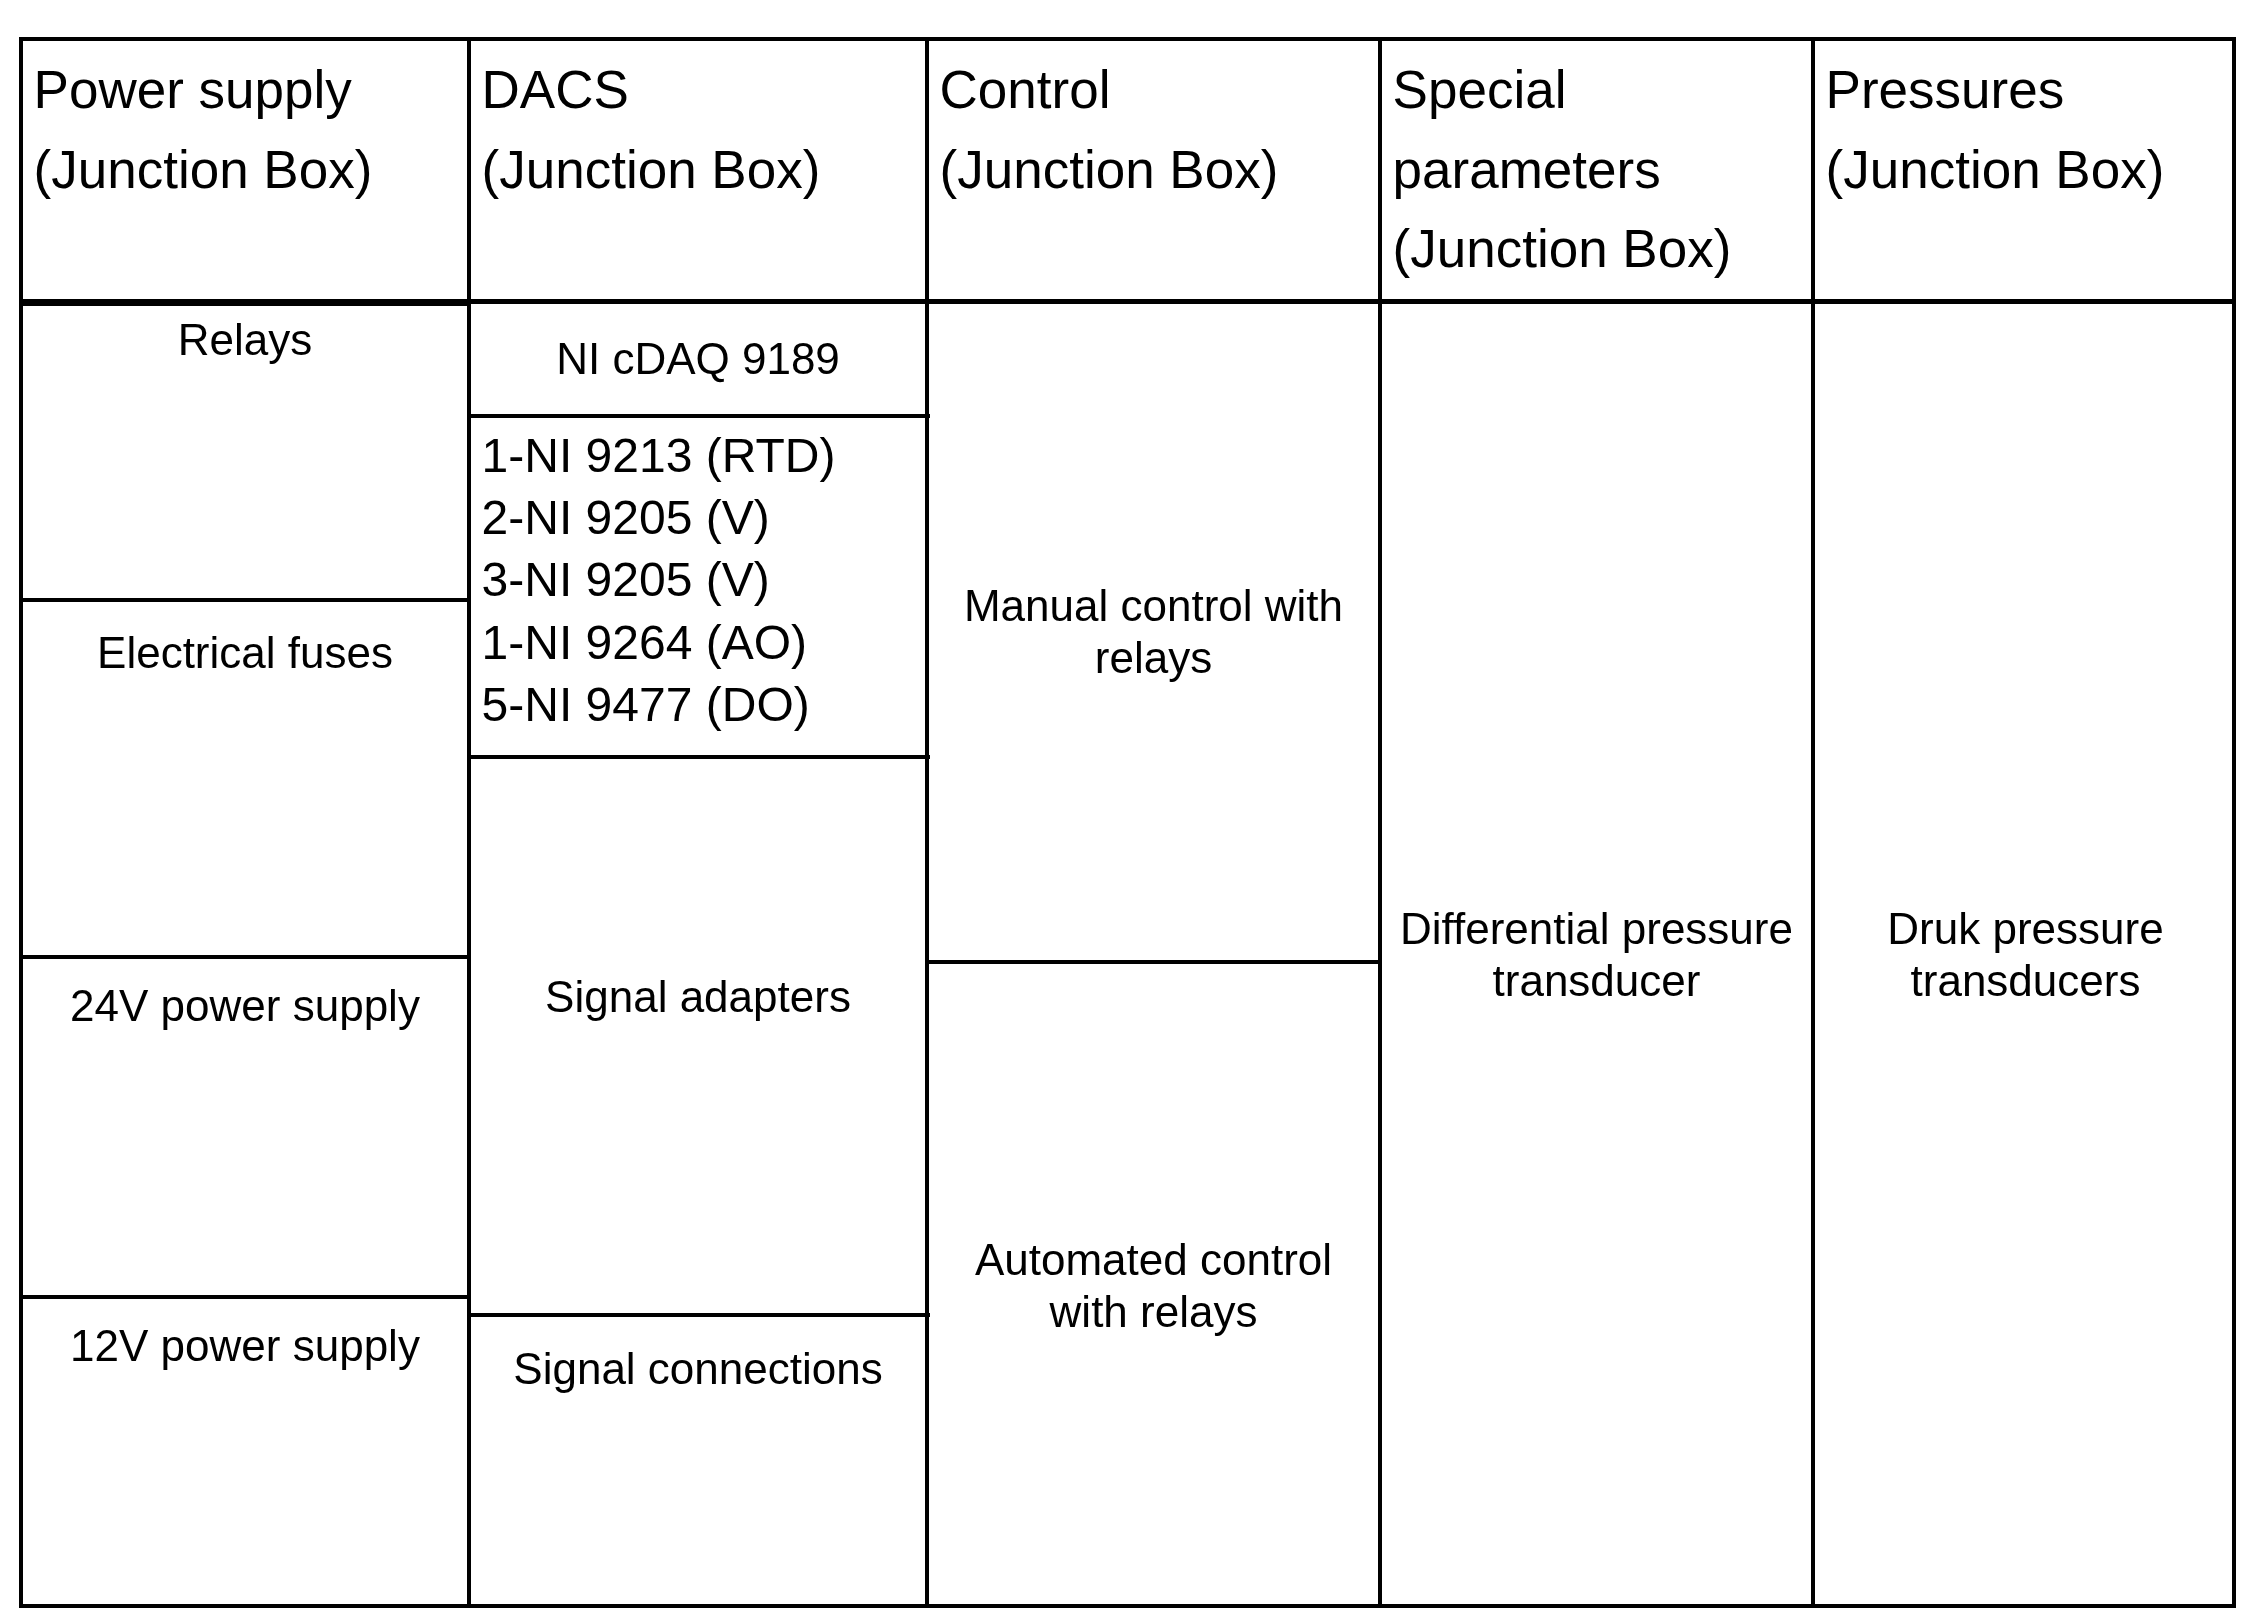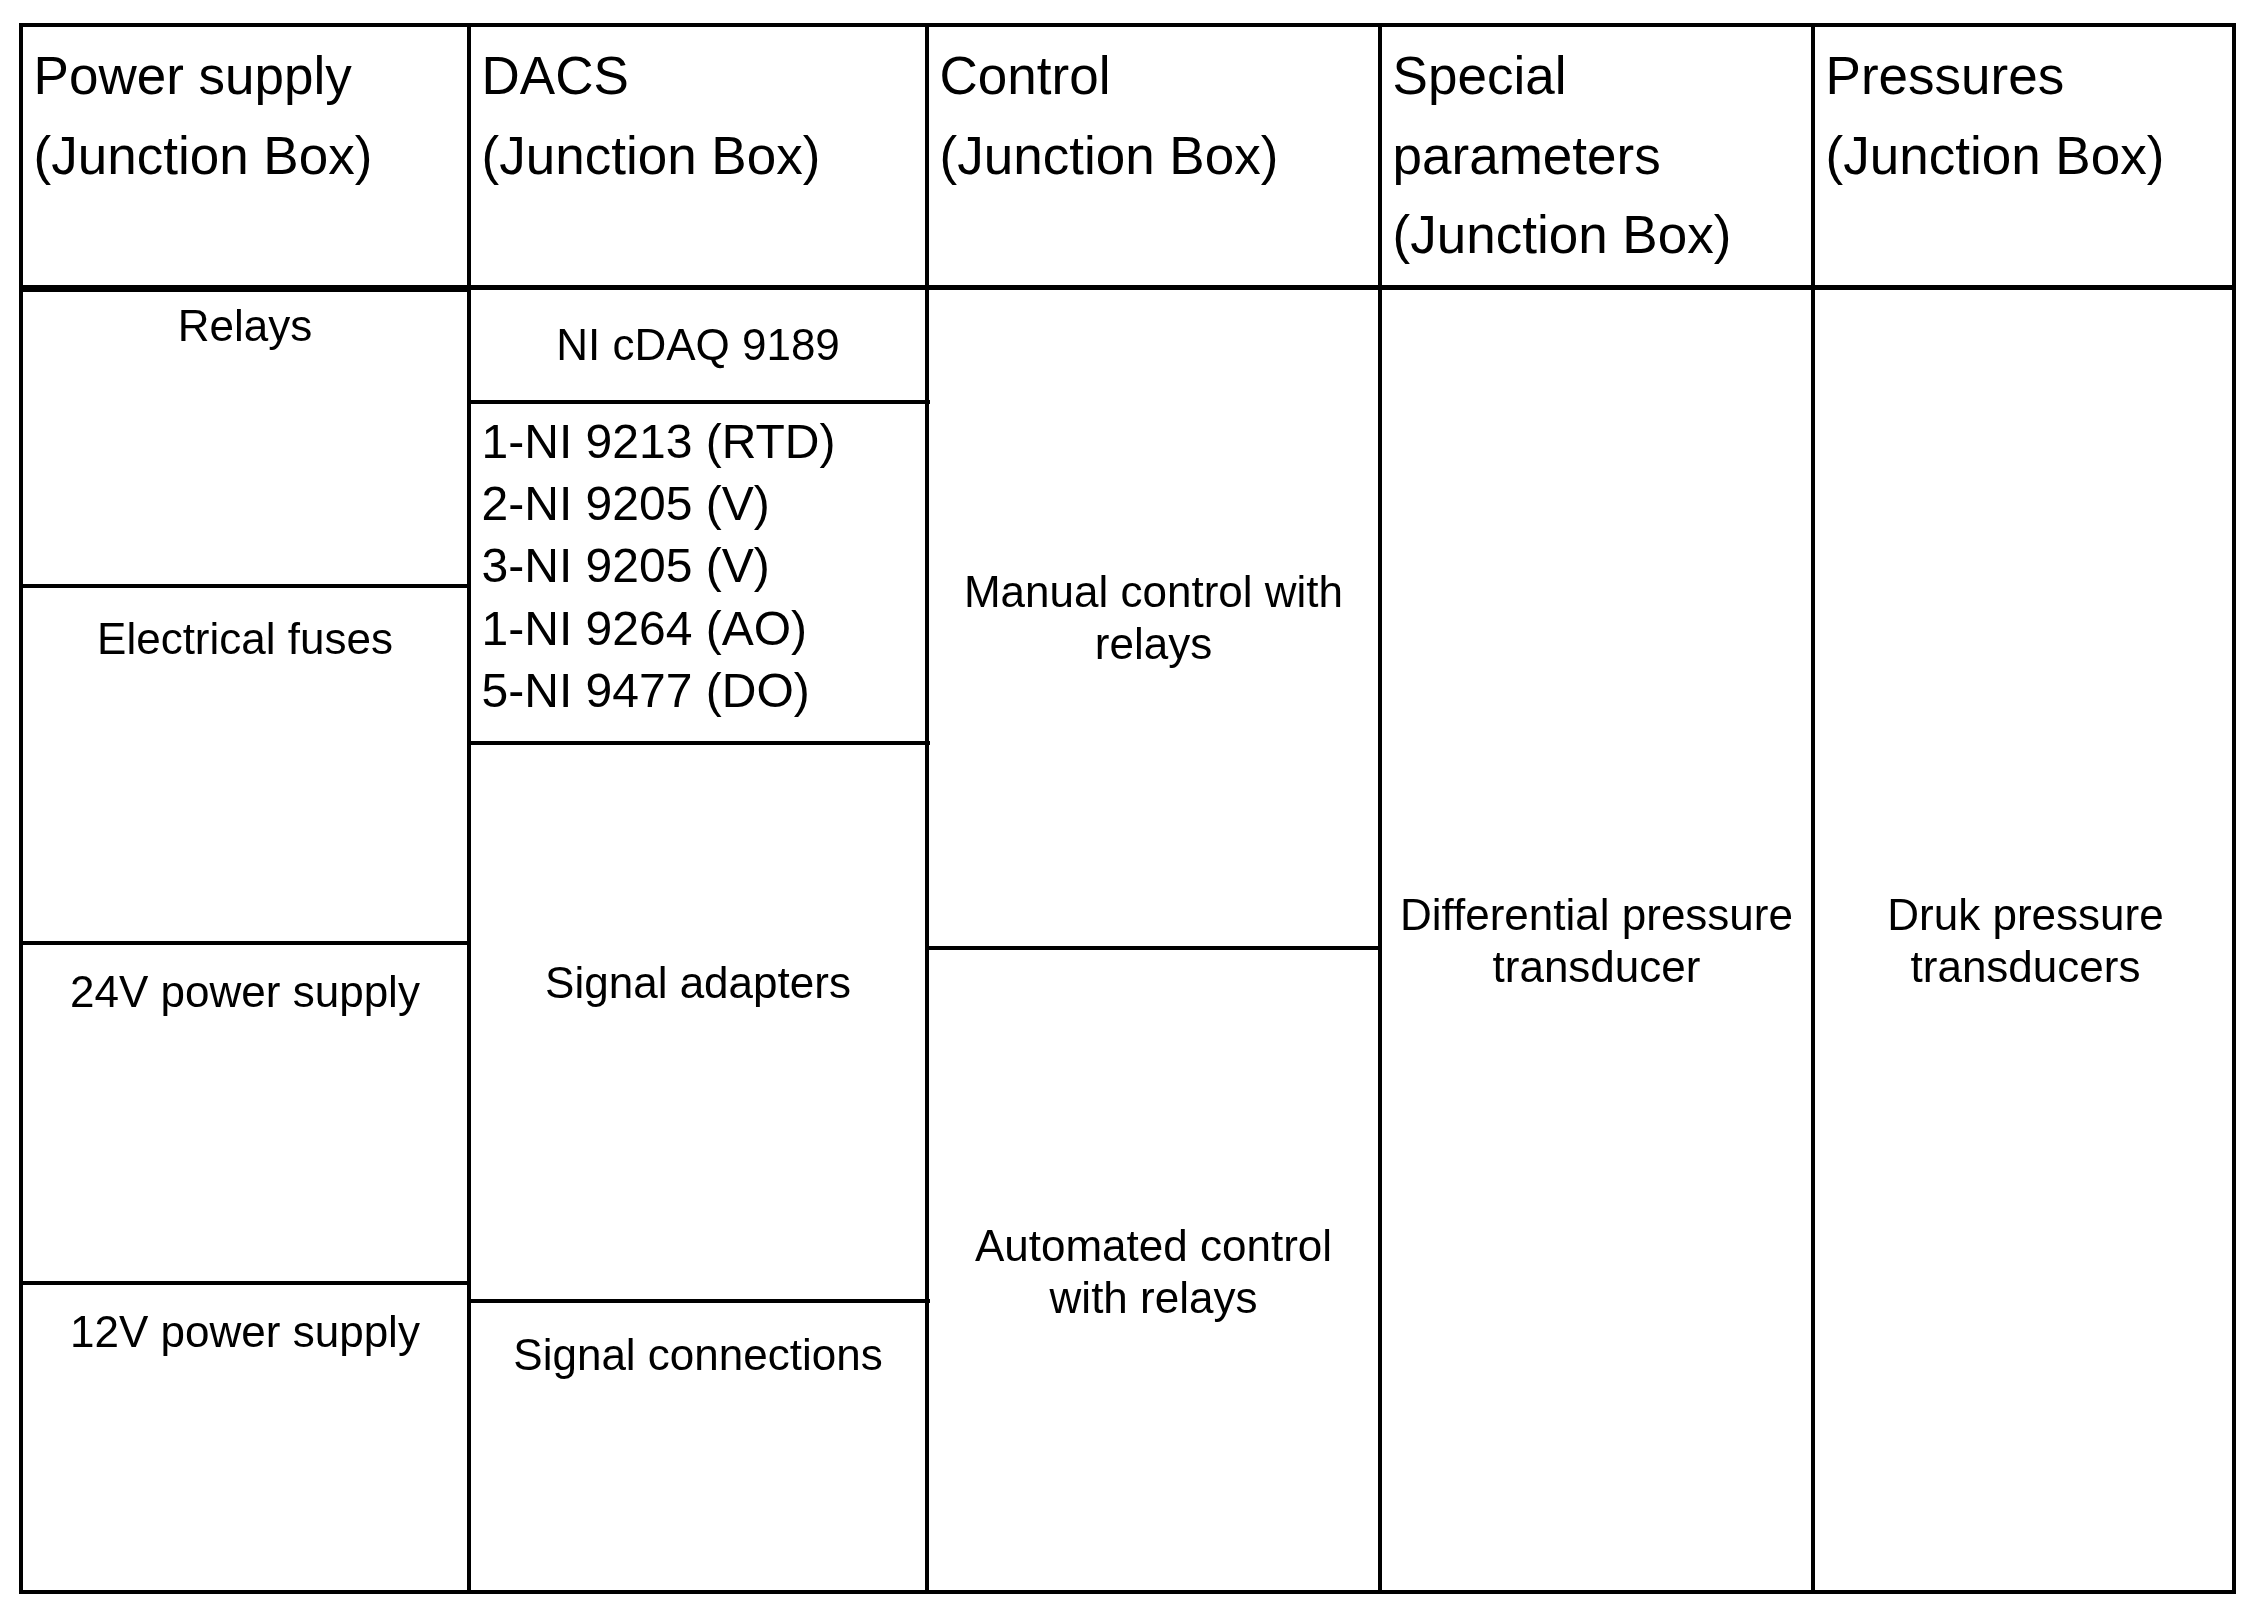--- a/index.html
+++ b/index.html
@@ -20,21 +20,21 @@
     position: relative;
     width: 2261px;
     height: 1624px;
     background: #ffffff;
   }
 
   
   .table-frame {
     position: absolute;
     left: 19px;
-    top: 23px;
+    top: 37px;
     width: 2217px;
     height: 1571px;
     box-sizing: border-box;
     border: 4.5px solid #000000;
   }
 
   
   .cell {
     position: absolute;
     box-sizing: border-box;

